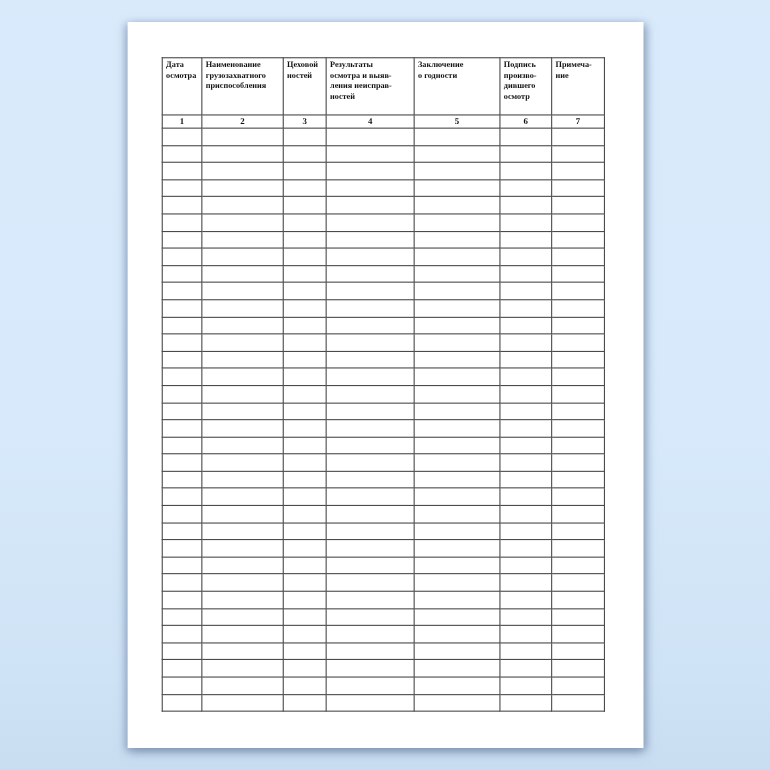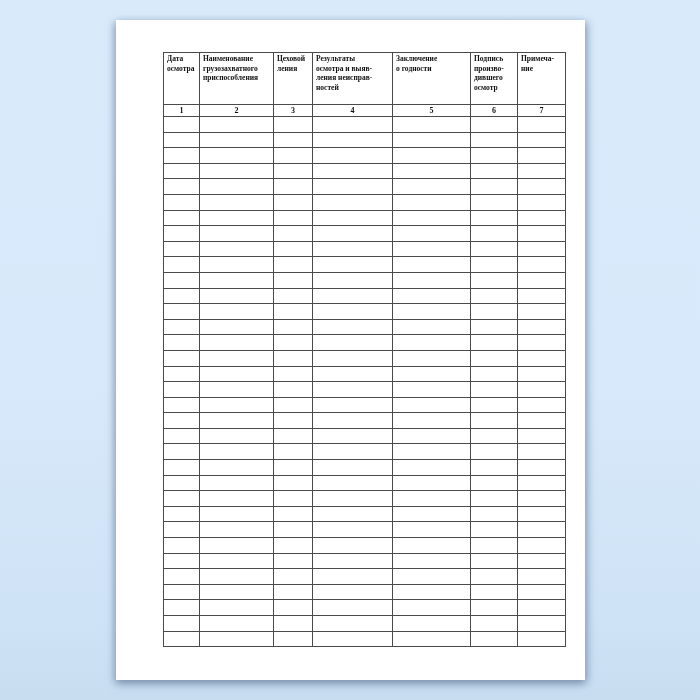--- a/index.html
+++ b/index.html
@@ -27,21 +27,20 @@
                 3px 2px 7px rgba(120, 142, 172, 0.45),
                 -3px 2px 6px rgba(130, 150, 180, 0.35);
   }
   table.log-table {
     position: absolute;
     left: 31px;
     top: 32px;
     width: 402px;
     border-collapse: collapse;
     table-layout: fixed;
-    margin-left: 16px;
   }
   table.log-table, table.log-table th, table.log-table td {
     border: 1px solid #4a4a4a;
   }
   table.log-table { border-color: #3d3d3d; }
   th.hdr {
     height: 49px;
     vertical-align: top;
     text-align: left;
     padding: 1px 3px;
@@ -84,21 +83,21 @@
           <col style="width: 48px;">
         </colgroup>
       <thead>
           <tr>
             <th class="hdr">Дата
 осмотра</th>
             <th class="hdr">Наименование
 грузозахватного
 приспособления</th>
             <th class="hdr">Цеховой
-ления</th>
+ностей</th>
             <th class="hdr">Результаты
 осмотра и выяв-
 ления неисправ-
 ностей</th>
             <th class="hdr">Заключение
 о годности</th>
             <th class="hdr">Подпись
 произво-
 дившего
 осмотр</th>

